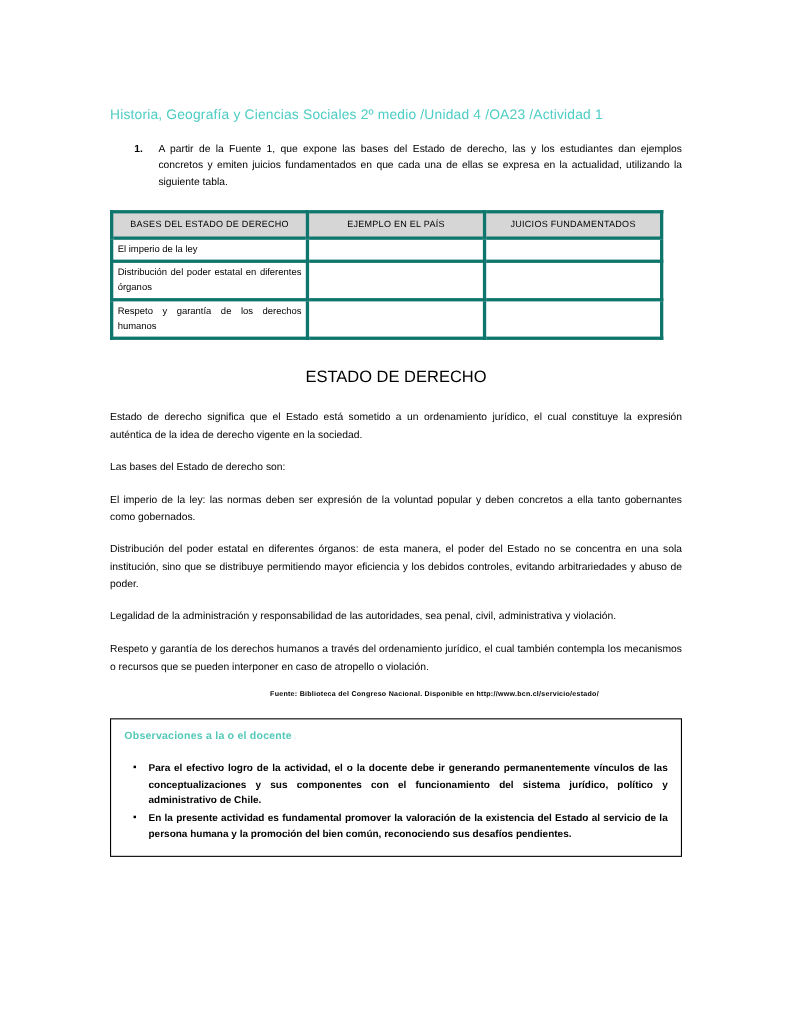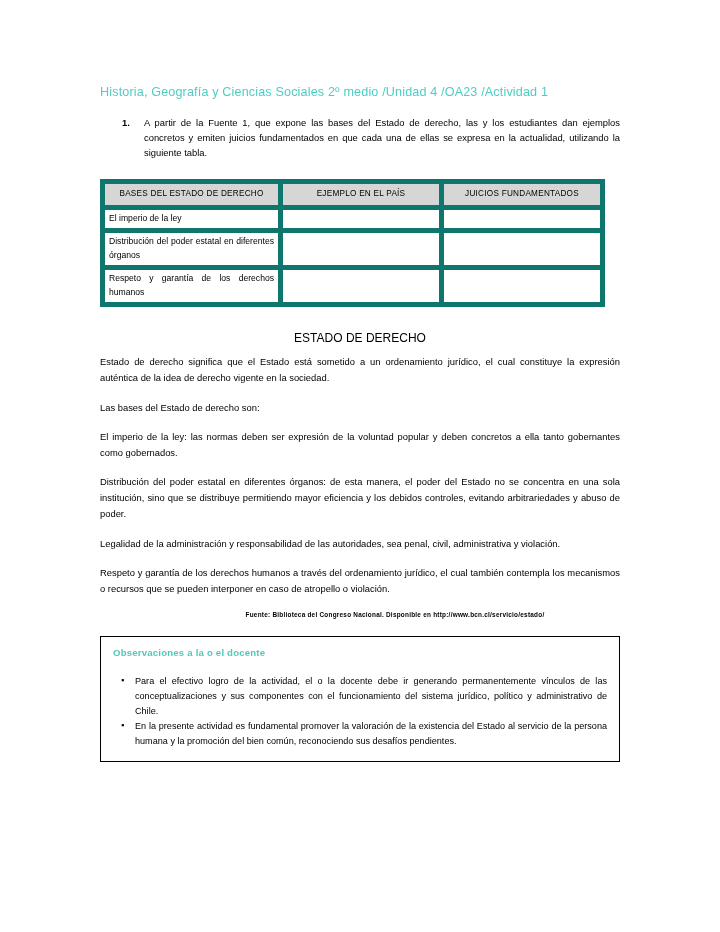--- a/index.html
+++ b/index.html
@@ -21,21 +21,21 @@
     box-sizing: border-box;
     padding: 84px 100px 0 100px;
   }
 
   
   .doc-title {
     color: #4ECDC4;
     font-size: 12.6px;
     line-height: 1.35;
     letter-spacing: 0.15px;
-    margin: 0 0 14px 0;
+    margin: 12px 0 14px 0;
     white-space: nowrap;
   }
 
   
   .instruction-row {
     display: flex;
     margin: 0 0 18px 0;
     padding-left: 22px;
   }
   .instruction-num {
@@ -57,21 +57,21 @@
   
   table.bases-table {
     width: 500px;
     border-collapse: collapse;
     table-layout: fixed;
     margin: 0 0 22px 0;
     border: 1.6px solid #000;
   }
   table.bases-table th,
   table.bases-table td {
-    border: 5px solid #0f766e;
+    border: 3px solid #0f766e;
     vertical-align: top;
     padding: 2px 4px;
   }
   table.bases-table thead th {
     background: #D6D6D6;
     text-align: center;
     font-size: 8.2px;
     font-weight: normal;
     line-height: 1.52;
     letter-spacing: 0.25px;
@@ -96,24 +96,24 @@
   .col-b { width: 161px; }
   .col-c { width: 161px; }
 
   
   .fuente-label {
     font-size: 9.4px;
     line-height: 1.62;
     margin: 0 0 14px 0;
   }
   .fuente-heading {
-    font-size: 12px;
+    font-size: 15px;
     line-height: 1.62;
     text-align: center;
-    margin: 0 0 6px 0;
+    margin: 0 0 16px 0;
   }
   p.body-par {
     font-size: 9.4px;
     line-height: 1.72;
     text-align: justify;
     margin: 0 0 13px 0;
   }
   .cite {
     font-size: 6.4px;
     font-weight: bold;
@@ -137,20 +137,21 @@
     font-size: 9.6px;
     font-weight: bold;
     line-height: 1.5;
     margin: 0 0 14px 0;
     letter-spacing: 0.2px;
   }
   ul.obs-list {
     margin: 0;
     padding: 0 0 0 22px;
     list-style: none;
+    font-weight: bold;
   }
   ul.obs-list li {
     position: relative;
     font-size: 9.1px;
     line-height: 1.62;
     text-align: justify;
     margin: 0 0 1px 0;
     padding-left: 0;
   }
   ul.obs-list li::before {

